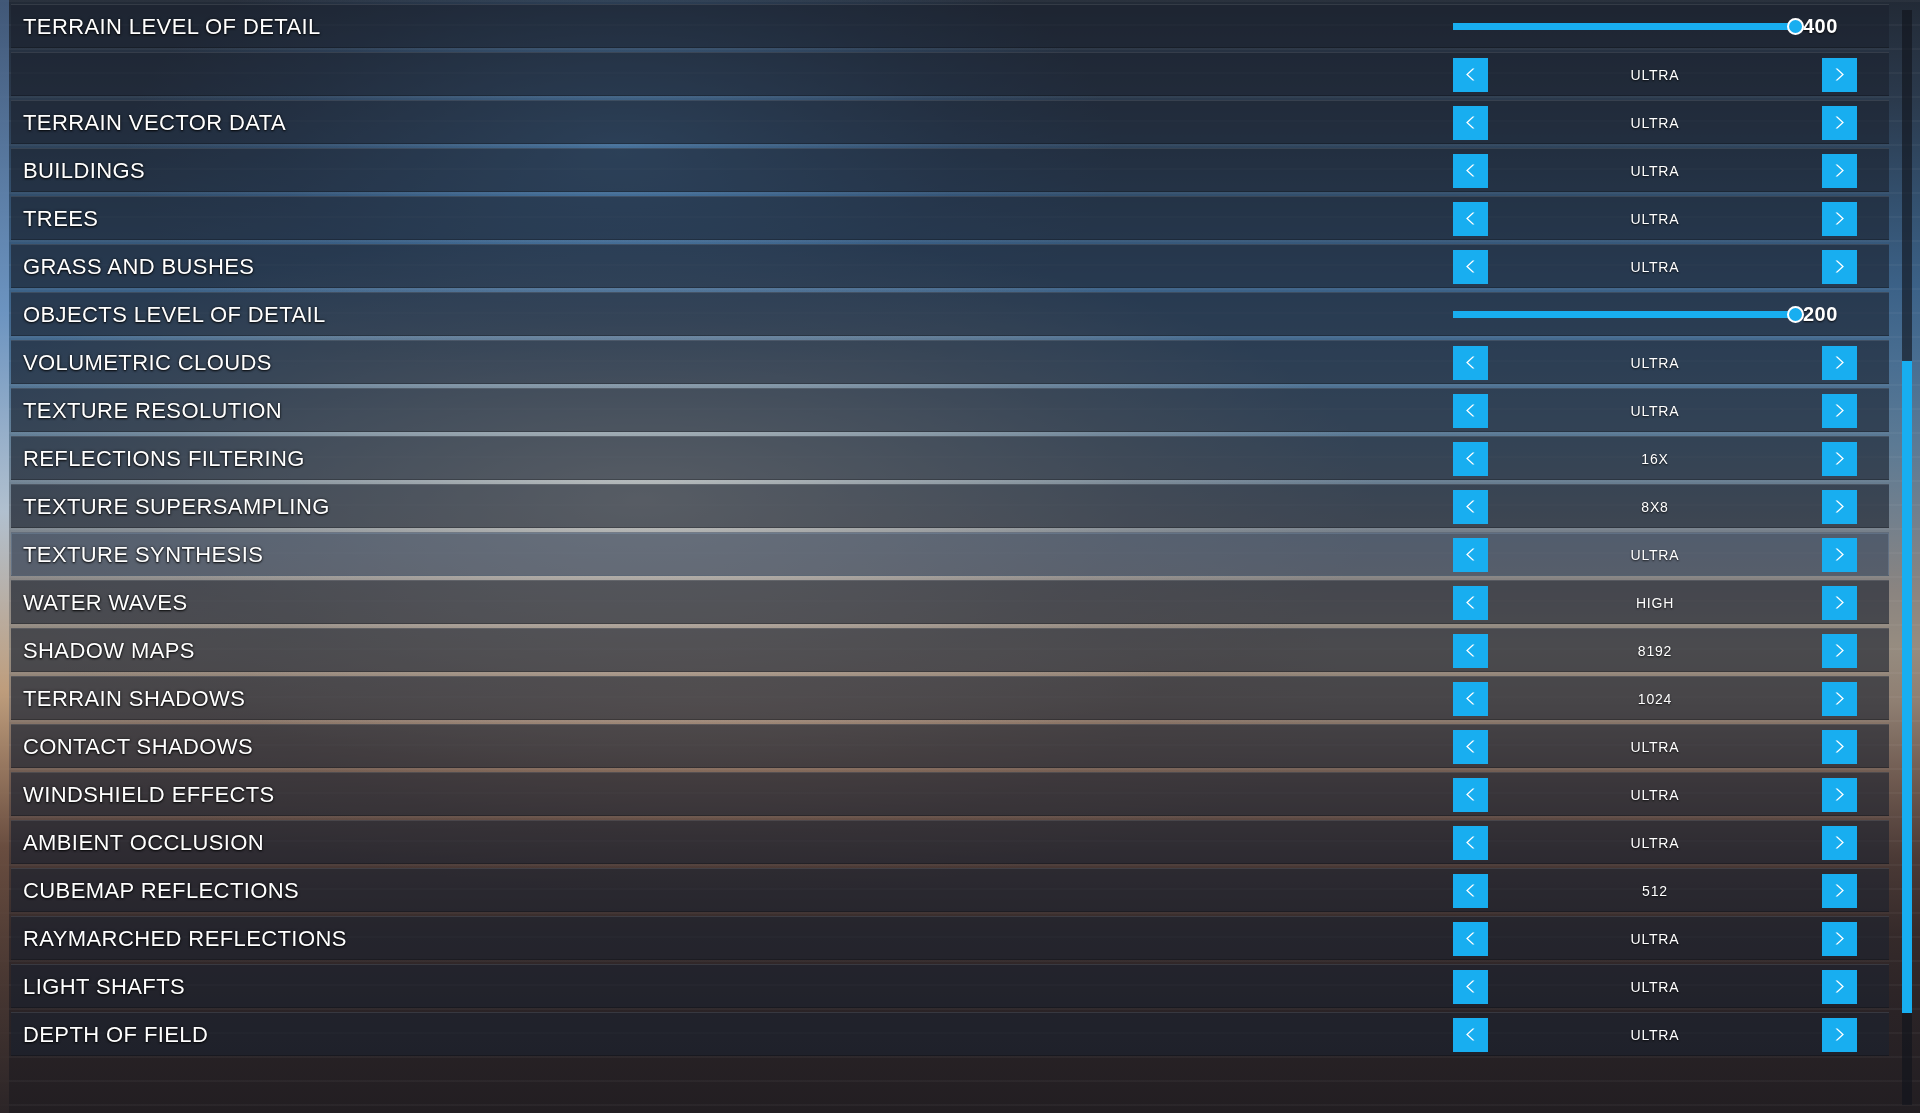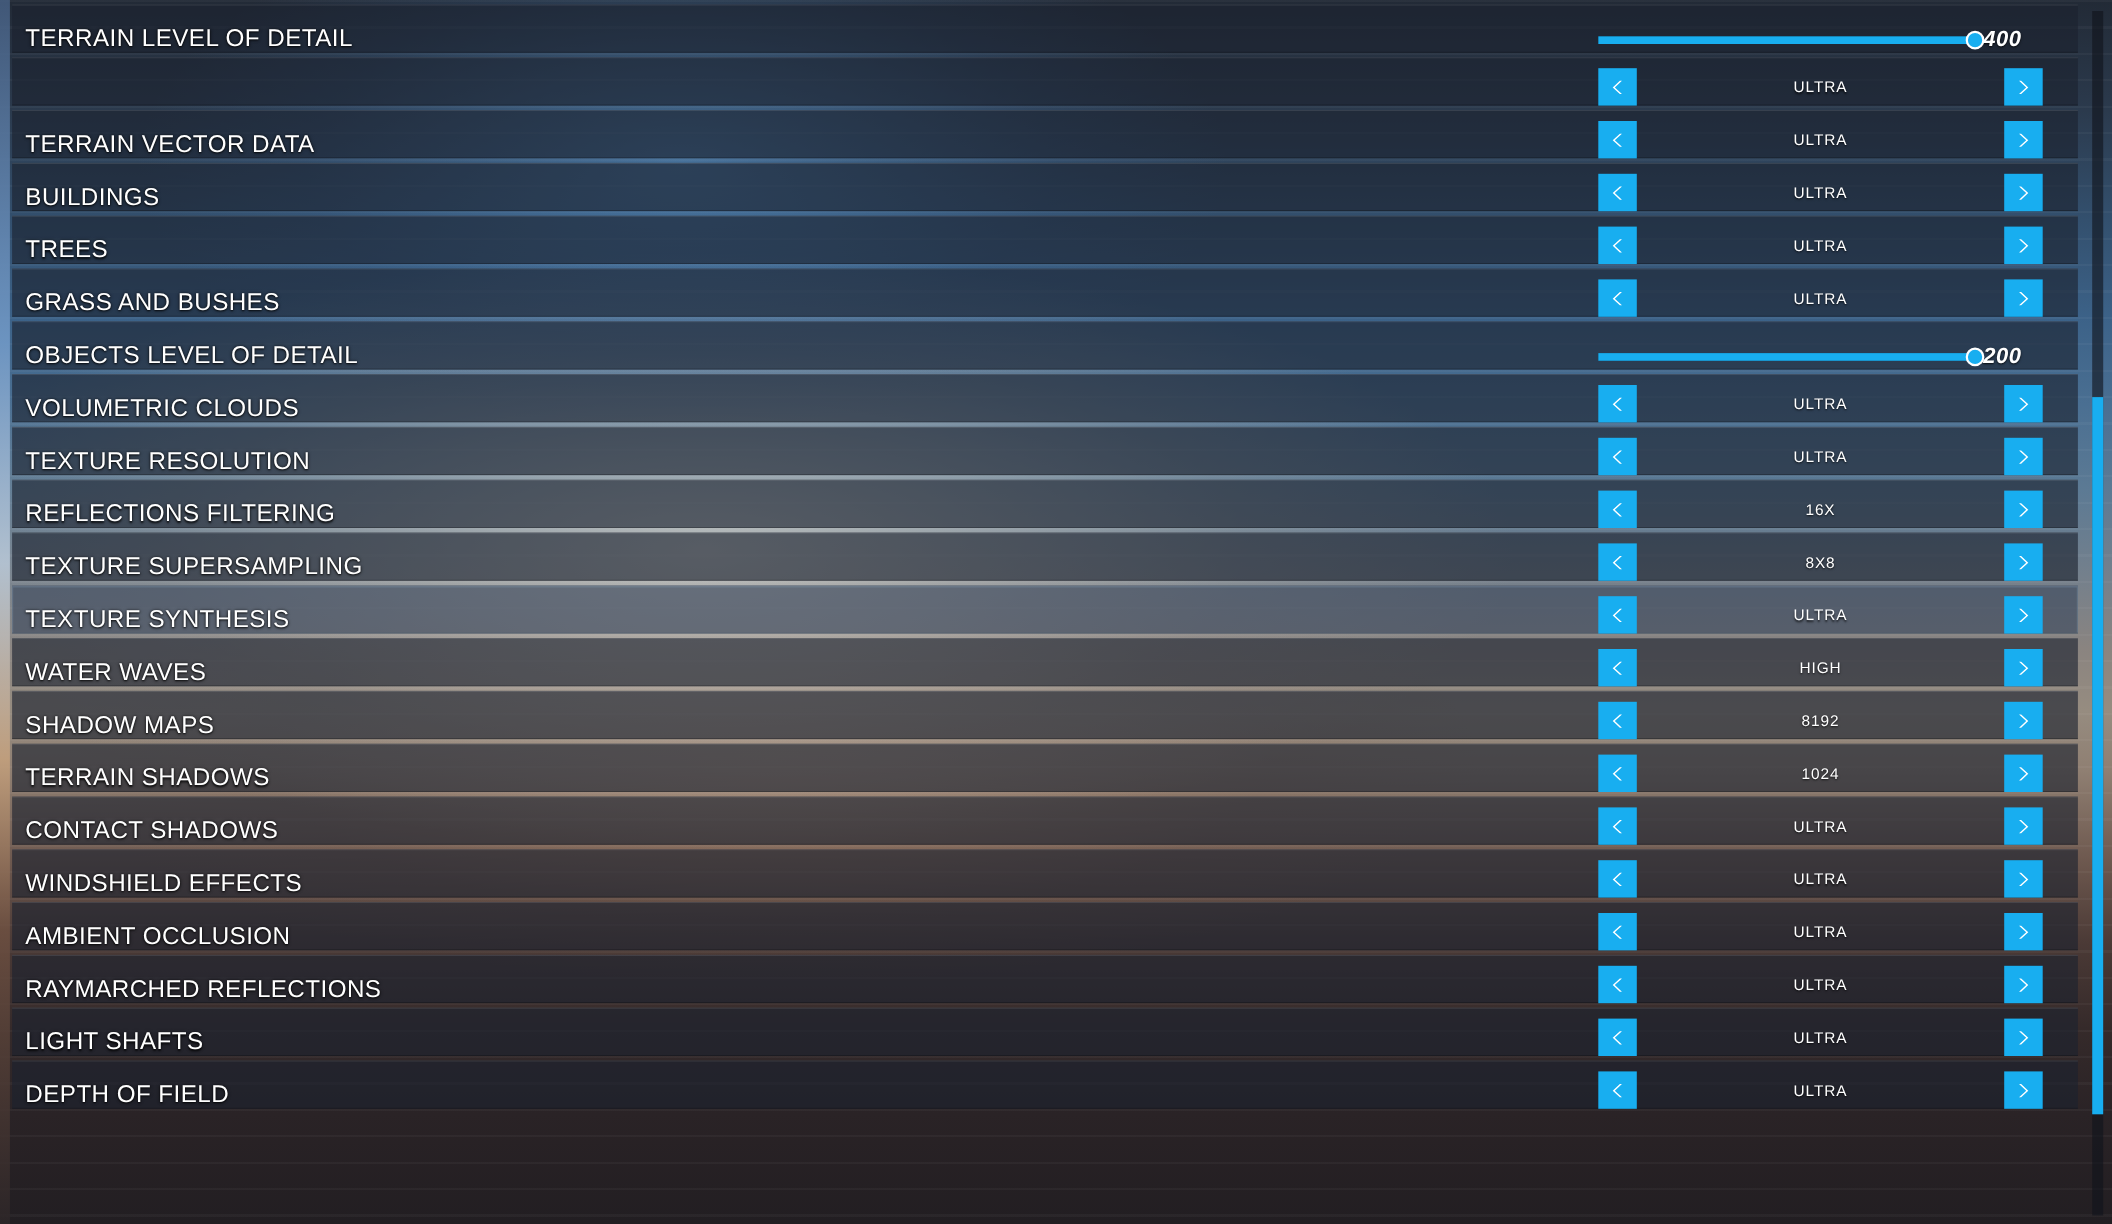--- a/index.html
+++ b/index.html
@@ -74,21 +74,21 @@
     top: 4px;
     width: 1878px;
     z-index: 3;
   }
 
   .row {
     position: relative;
     height: 44px;
     margin-bottom: 4px;
     display: flex;
-    align-items: flex-end;
+    align-items: center;
     background: rgba(28,34,46,0.62);
     border-top: 1px solid rgba(255,255,255,0.10);
     box-shadow: inset 0 -1px 0 rgba(0,0,0,0.22);
   }
   .row.selected {
     background: rgba(62,74,94,0.66);
     box-shadow: inset 0 0 0 1px rgba(150,180,215,0.22), inset 0 -1px 0 rgba(0,0,0,0.22);
   }
 
   .row-label {
@@ -165,21 +165,20 @@
     cursor: pointer;
   }
   .slider-value {
     flex: 0 0 54px;
     text-align: left;
     color: #ffffff;
     font-size: 20px;
     font-weight: bold;
     letter-spacing: 0.5px;
     text-shadow: 0 1px 2px rgba(0,0,0,0.85);
-    font-style: italic;
   }
 
   
   #scrollbar-track {
     position: absolute;
     right: 8px;
     top: 10px;
     width: 10px;
     height: 1095px;
     background: rgba(16,20,28,0.62);
@@ -486,20 +485,37 @@
         </div>
         <div class="value-text">ULTRA</div>
         <div class="arrow-btn">
           <svg width="13" height="15" viewBox="0 0 13 15">
             <path d="M2.5 1.5 L9 7.5 L2.5 13.5 L4.4 13.5 L10.9 7.5 L4.4 1.5 Z" fill="#ffffff"></path>
           </svg>
         </div>
       </div>
     </div>
     <div class="row">
+      <div class="row-label">CUBEMAP REFLECTIONS</div>
+      <div class="row-spacer"></div>
+      <div class="selector">
+        <div class="arrow-btn">
+          <svg width="13" height="15" viewBox="0 0 13 15">
+            <path d="M10.5 1.5 L4 7.5 L10.5 13.5 L8.6 13.5 L2.1 7.5 L8.6 1.5 Z" fill="#ffffff"></path>
+          </svg>
+        </div>
+        <div class="value-text">512</div>
+        <div class="arrow-btn">
+          <svg width="13" height="15" viewBox="0 0 13 15">
+            <path d="M2.5 1.5 L9 7.5 L2.5 13.5 L4.4 13.5 L10.9 7.5 L4.4 1.5 Z" fill="#ffffff"></path>
+          </svg>
+        </div>
+      </div>
+    </div>
+    <div class="row">
       <div class="row-label">RAYMARCHED REFLECTIONS</div>
       <div class="row-spacer"></div>
       <div class="selector">
         <div class="arrow-btn">
           <svg width="13" height="15" viewBox="0 0 13 15">
             <path d="M10.5 1.5 L4 7.5 L10.5 13.5 L8.6 13.5 L2.1 7.5 L8.6 1.5 Z" fill="#ffffff"></path>
           </svg>
         </div>
         <div class="value-text">ULTRA</div>
         <div class="arrow-btn">

